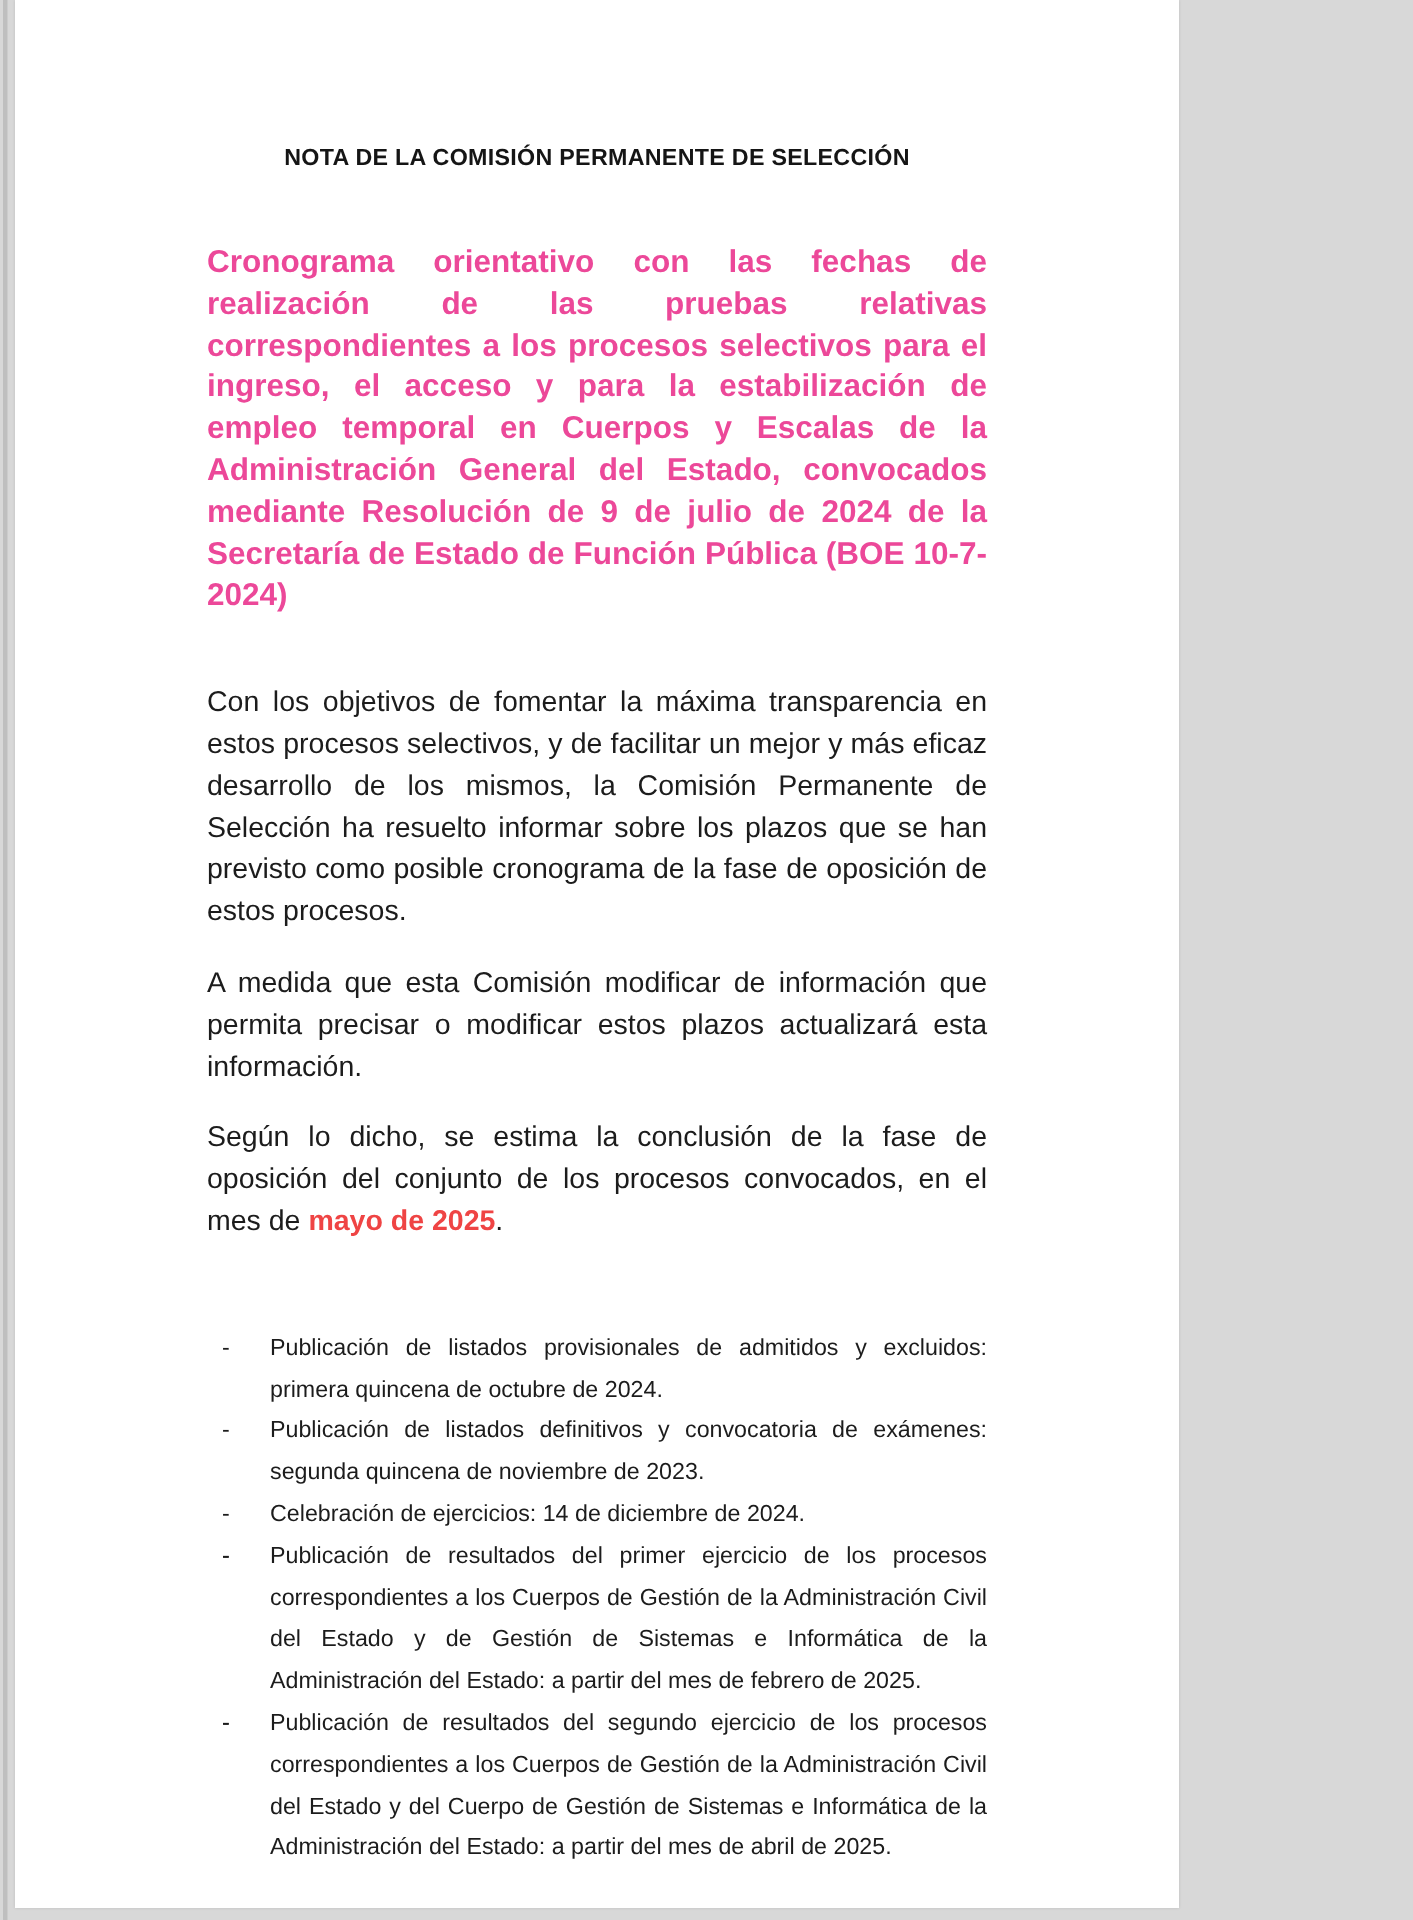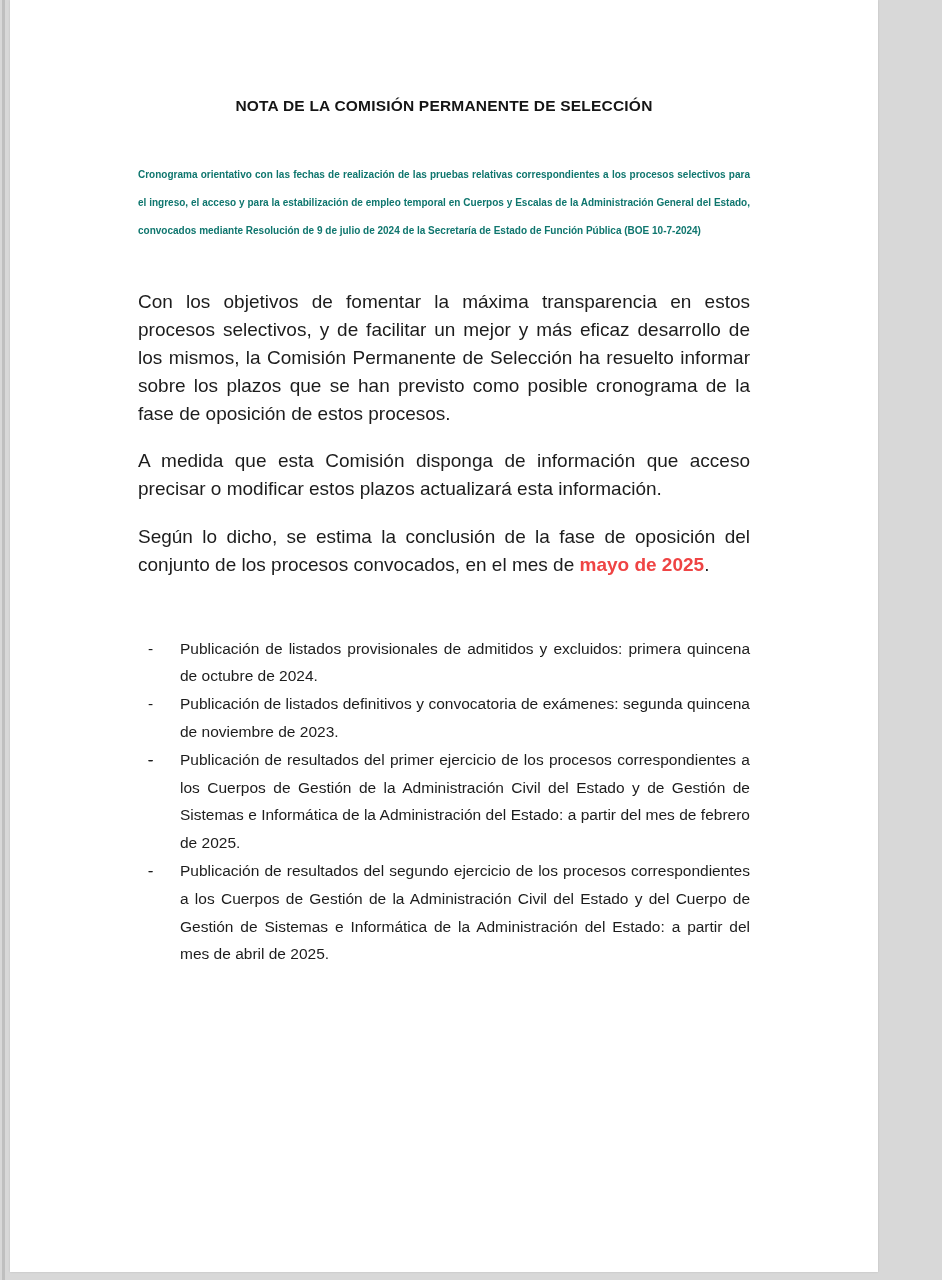--- a/index.html
+++ b/index.html
@@ -18,42 +18,42 @@
   .backdrop-line {
     position: absolute;
     left: 2px; top: 0; bottom: 0;
     width: 3px;
     background: #bfbfbf;
   }
   .page {
     position: absolute;
     left: 10px;
     top: 0;
-    width: 868px;
+    width: 776px;
     height: 1272px;
     background: #ffffff;
     box-shadow: 0 0 2px rgba(0,0,0,0.12);
     box-sizing: border-box;
     padding: 97px 128px 0 128px;
   }
   .doc-title {
     text-align: center;
     font-weight: bold;
     font-size: 15.5px;
     letter-spacing: 0.2px;
     margin: 0 0 46px 0;
     color: #151515;
   }
   .intro {
     font-weight: bold;
-    font-size: 10px;
+    font-size: 21px;
     line-height: 27.8px;
     text-align: justify;
     margin: 0 0 44px 0;
-    color: #0f766e;
+    color: #ec4899;
   }
   .para {
     font-size: 19px;
     line-height: 27.8px;
     text-align: justify;
     margin: 0 0 20px 0;
   }
   .para.last-para {
     margin-bottom: 56px;
   }
@@ -89,27 +89,27 @@
 
 <div class="page">
 
   <h1 class="doc-title">NOTA DE LA COMISIÓN PERMANENTE DE SELECCIÓN</h1>
 
   <p class="intro">Cronograma orientativo con las fechas de realización de las pruebas relativas correspondientes a los procesos selectivos para el ingreso, el acceso y para la estabilización de empleo temporal en Cuerpos y Escalas de la Administración General del Estado, convocados mediante Resolución de 9 de julio de 2024 de la Secretaría de Estado de Función Pública (BOE 10-7-2024)</p>
 
   <p class="para">Con los objetivos de fomentar la máxima transparencia en estos procesos selectivos, y de facilitar un mejor y más eficaz desarrollo de los mismos, la Comisión Permanente de Selección ha resuelto informar sobre los plazos que se han previsto como posible cronograma de la fase de oposición de estos procesos.</p>
 
 
-  <p class="para">A medida que esta Comisión disponga de información que acceso precisar o modificar estos plazos actualizará esta información.</p>
+  <p class="para">A medida que esta Comisión modificar de información que permita precisar o modificar estos plazos actualizará esta información.</p>
 
   <p class="para last-para"><span>Según lo dicho, se estima la conclusión de la fase de oposición del conjunto de los procesos convocados, en el mes de </span><span class="bold-inline">mayo de 2025</span><span>.</span></p>
 
   <ul class="bullets">
     <li><span class="dash">-</span><span>Publicación de listados provisionales de admitidos y excluidos: primera quincena de octubre de 2024.</span></li>
     <li><span class="dash">-</span><span>Publicación de listados definitivos y convocatoria de exámenes: segunda quincena de noviembre de 2023.</span></li>
-    <li><span class="dash">-</span></li>
+    <li><span class="dash">-</span><span>Celebración de ejercicios: 14 de diciembre de 2024.</span></li>
     <li><span class="dash">-</span></li>
     <li><span class="dash">-</span><span>Publicación de resultados del primer ejercicio de los procesos correspondientes a los Cuerpos de Gestión de la Administración Civil del Estado y de Gestión de Sistemas e Informática de la Administración del Estado: a partir del mes de febrero de 2025.</span></li>
     <li><span class="dash">-</span></li>
     <li><span class="dash">-</span><span>Publicación de resultados del segundo ejercicio de los procesos correspondientes a los Cuerpos de Gestión de la Administración Civil del Estado y del Cuerpo de Gestión de Sistemas e Informática de la Administración del Estado: a partir del mes de abril de 2025.</span></li>
   </ul>
 
 </div>
 
 </body></html>

